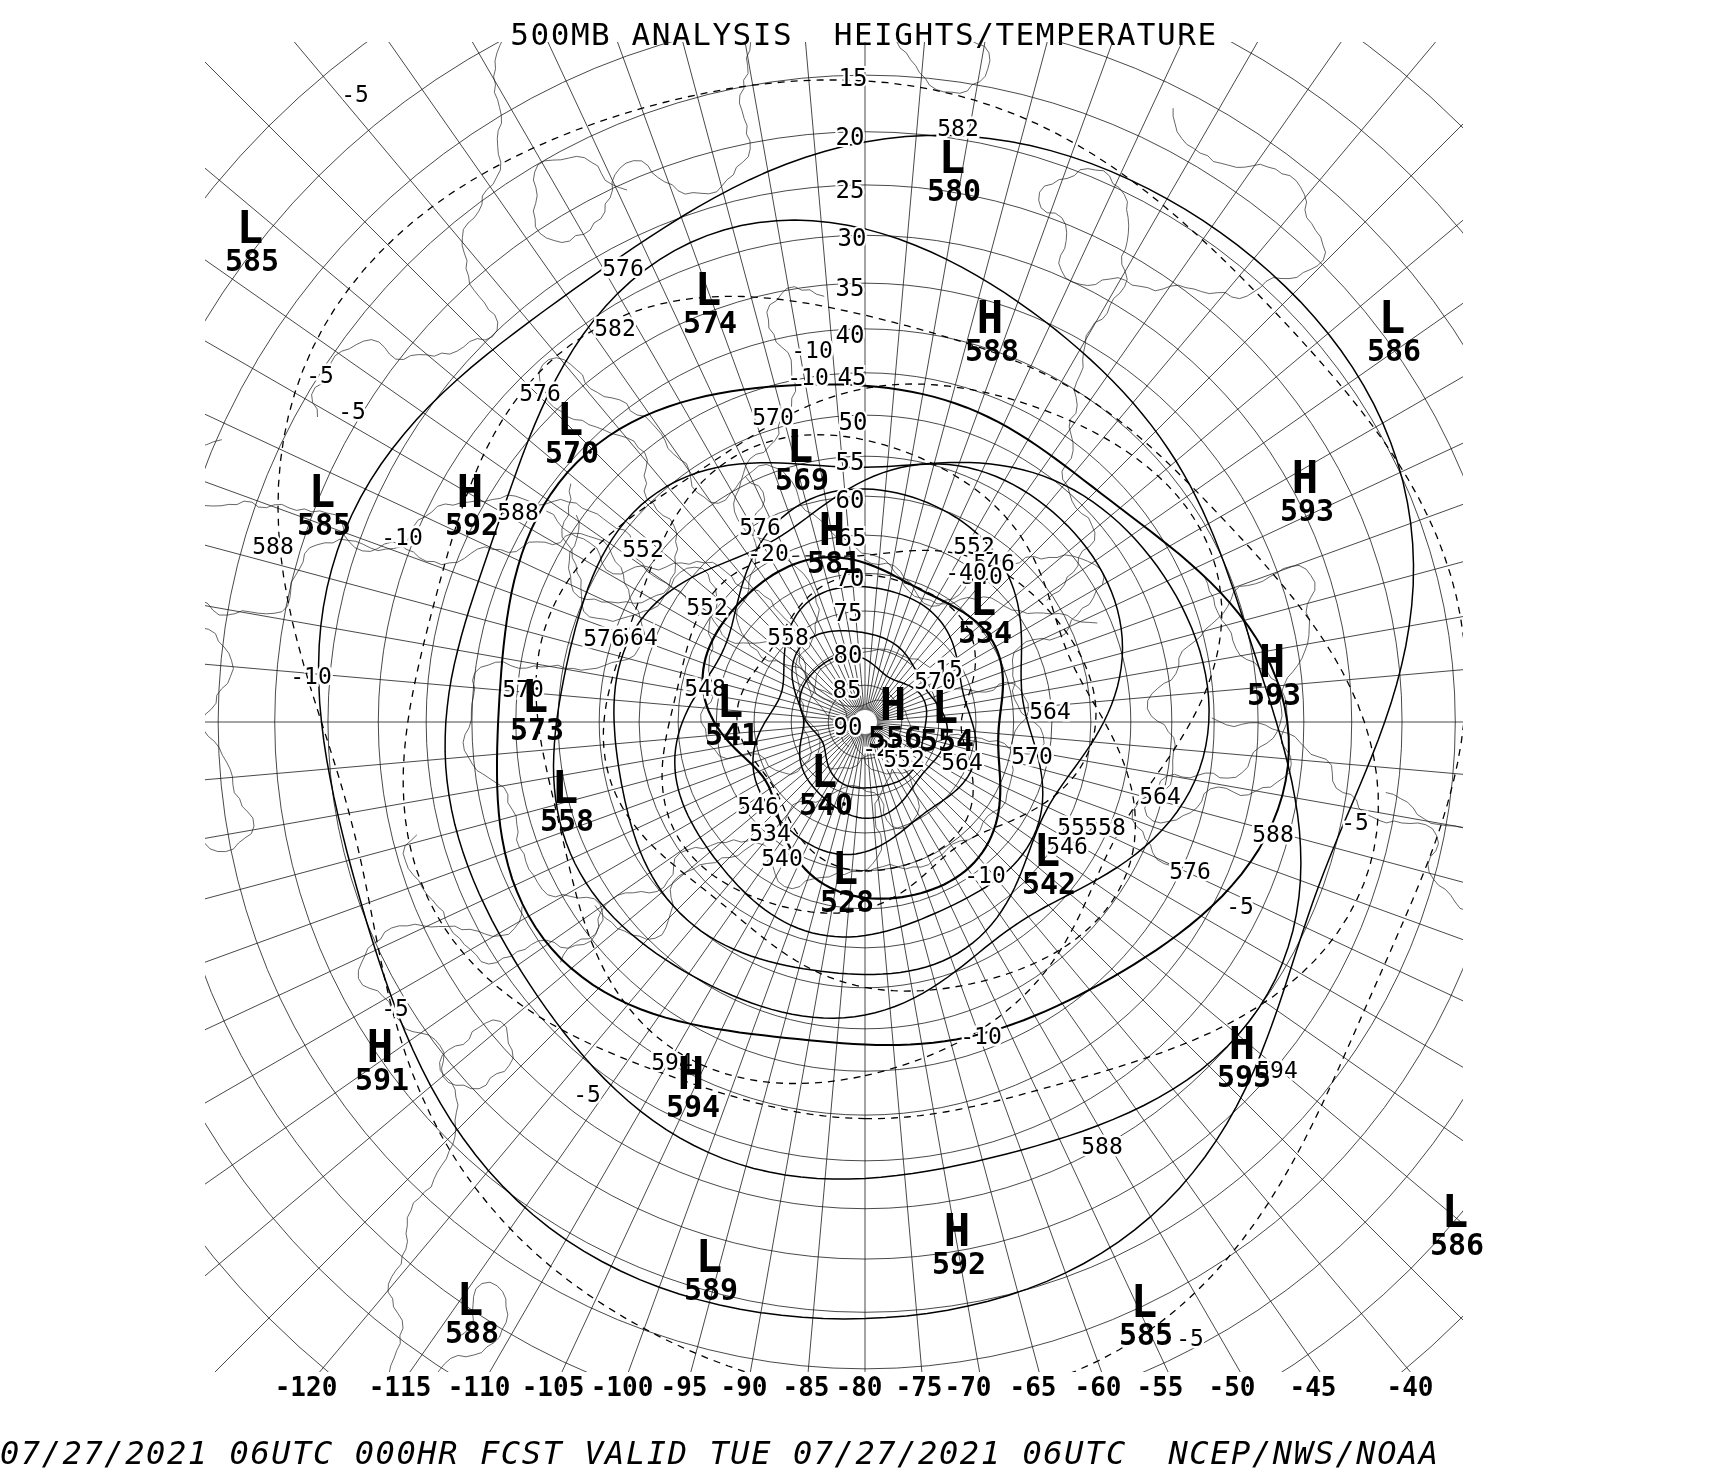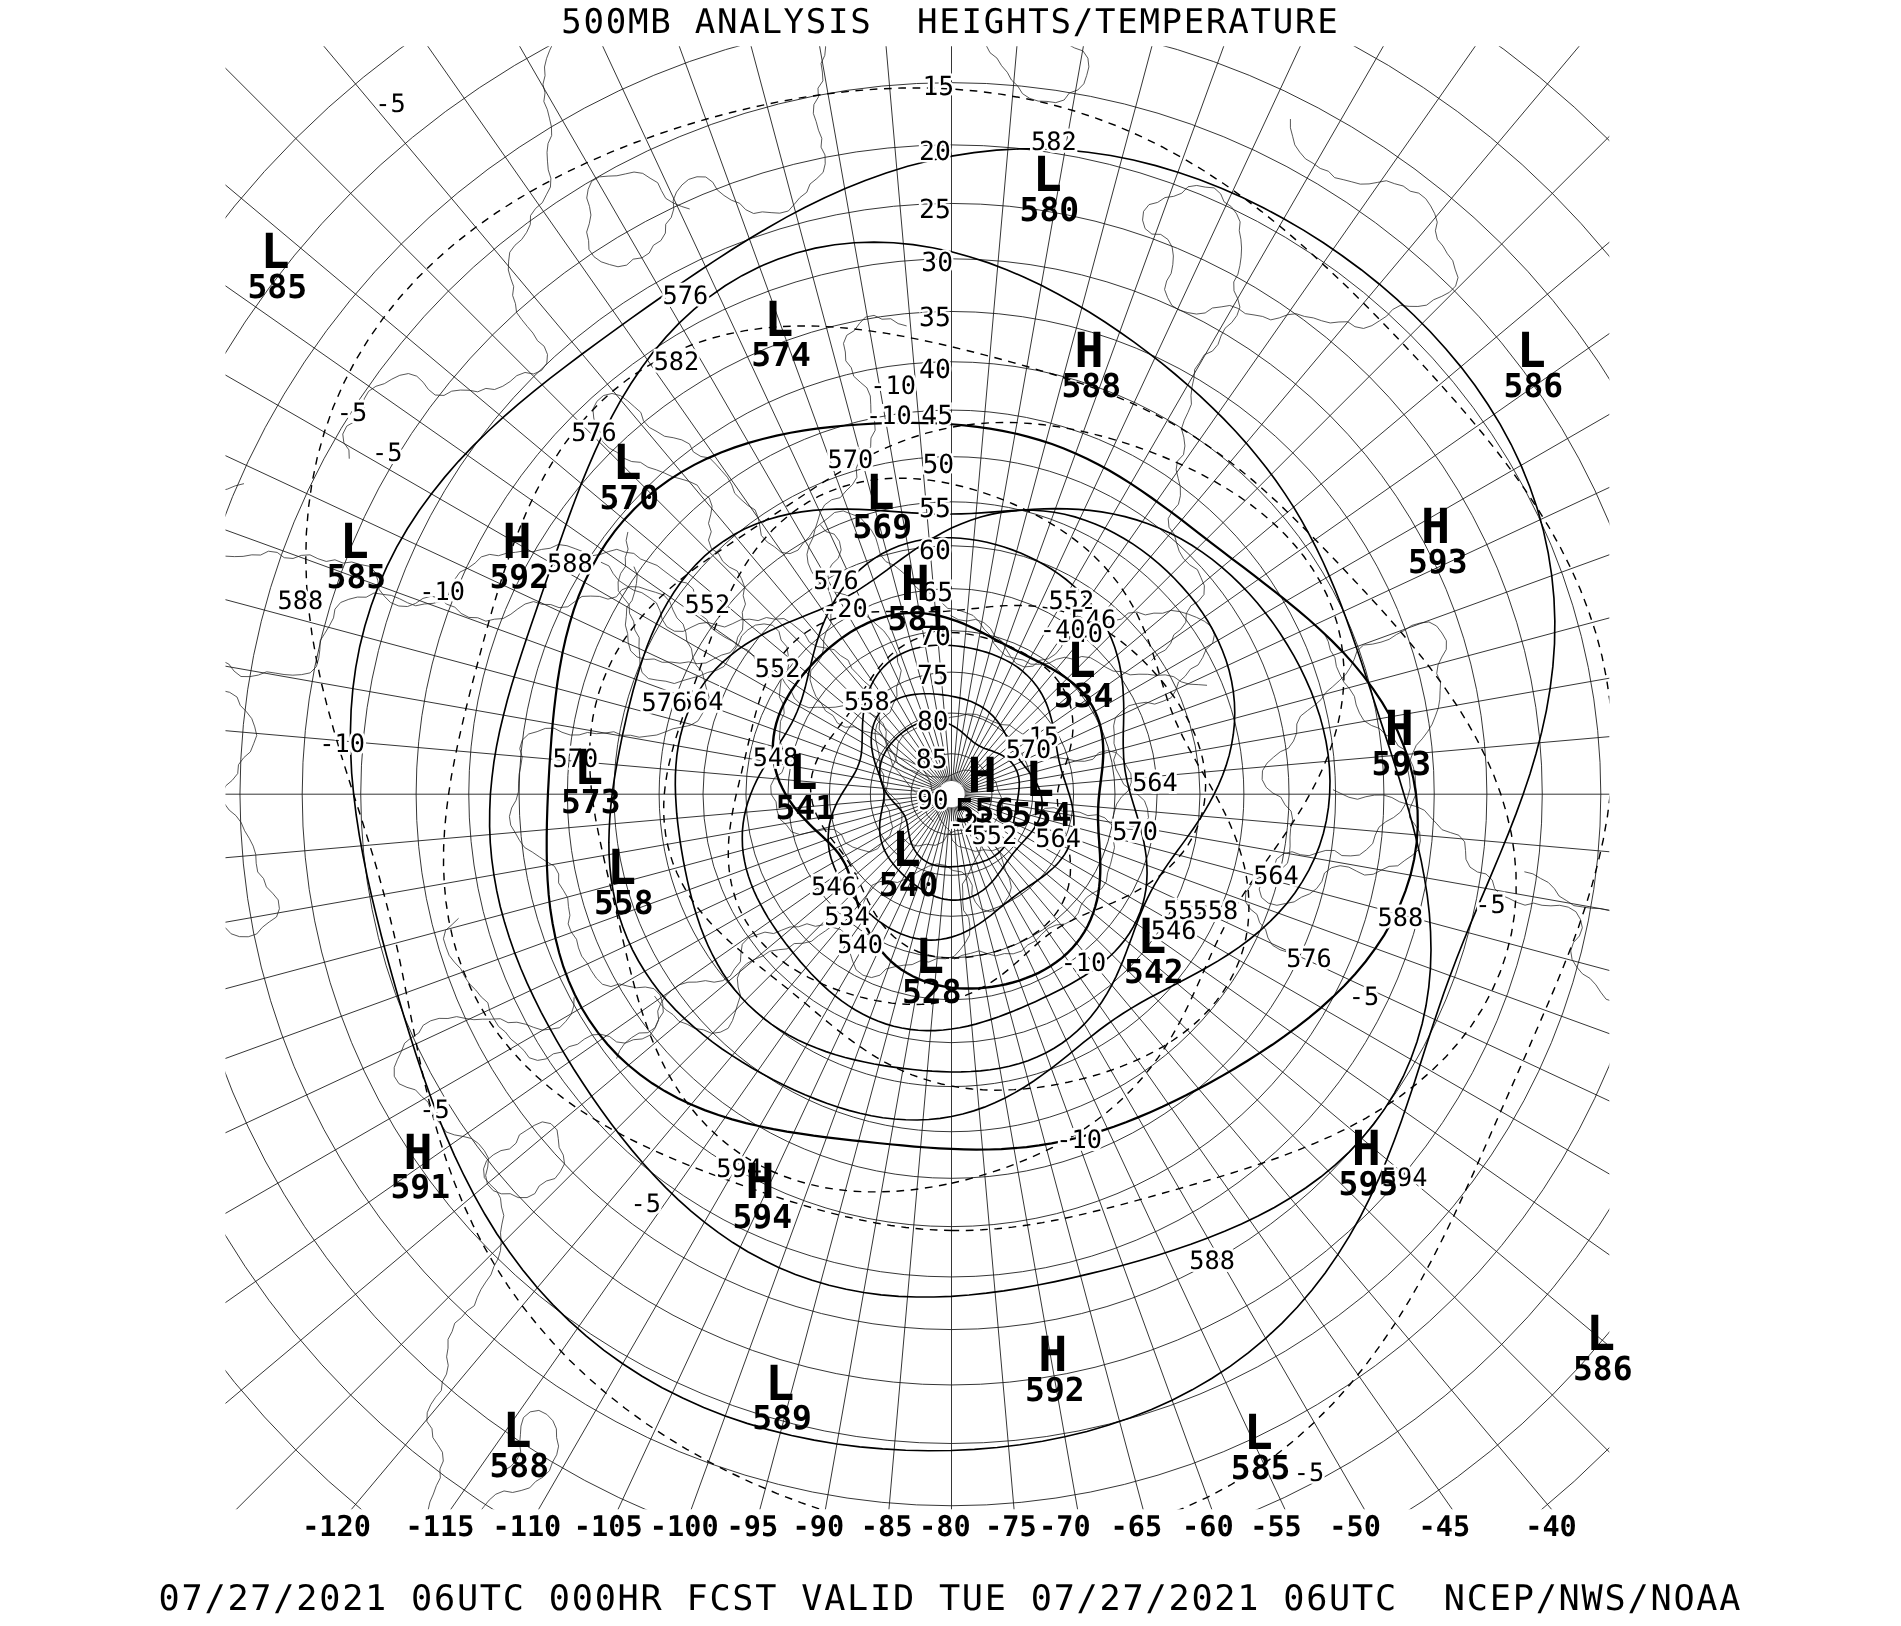--- a/index.html
+++ b/index.html
@@ -1,21 +1,21 @@
 <!DOCTYPE html>
 <html><head>
 <meta charset="utf-8">
 <style>
   html,body{margin:0;padding:0;background:#ffffff;}
   body{width:1728px;height:1478px;position:relative;overflow:hidden;
        font-family:"DejaVu Sans Mono","Liberation Mono",monospace;color:#000;}
-  .title{position:absolute;top:2px;left:0;width:100%;text-align:center;
+  .title{position:absolute;top:16px;left:0;width:100%;text-align:center;
          font-size:31px;letter-spacing:0.05em;white-space:pre;}
-  .footer{position:absolute;top:1434px;left:0;width:100%;text-align:center;
-          font-size:32px;letter-spacing:0.05em;white-space:pre;}
+  .footer{position:absolute;top:1434px;left:0;width:100%;text-align:left;
+          font-size:32px;letter-spacing:0.05em;white-space:pre;font-style:italic;}
   svg{position:absolute;left:0;top:0;}
   svg text{font-family:"DejaVu Sans Mono","Liberation Mono",monospace;}
   .ctr-letter{font-size:44px;font-weight:bold;}
   .ctr-value{font-size:30px;font-weight:bold;}
   .clabel{font-size:23px;paint-order:stroke;stroke:#ffffff;stroke-width:5px;}
   .latlabel{font-size:24px;paint-order:stroke;stroke:#ffffff;stroke-width:4px;}
   .lonlabel{font-size:26px;font-weight:bold;}
 </style>
 </head>
 <body>

